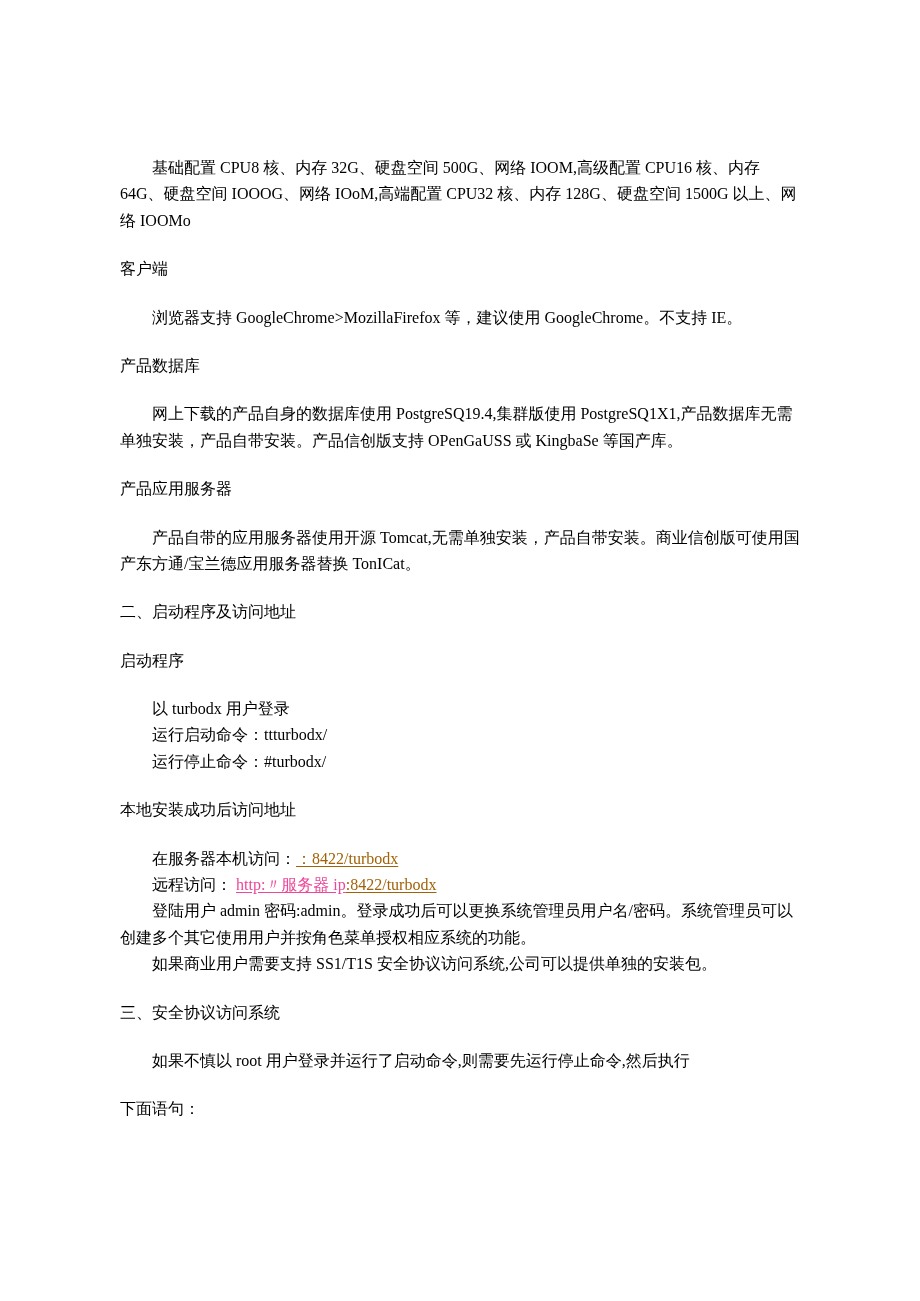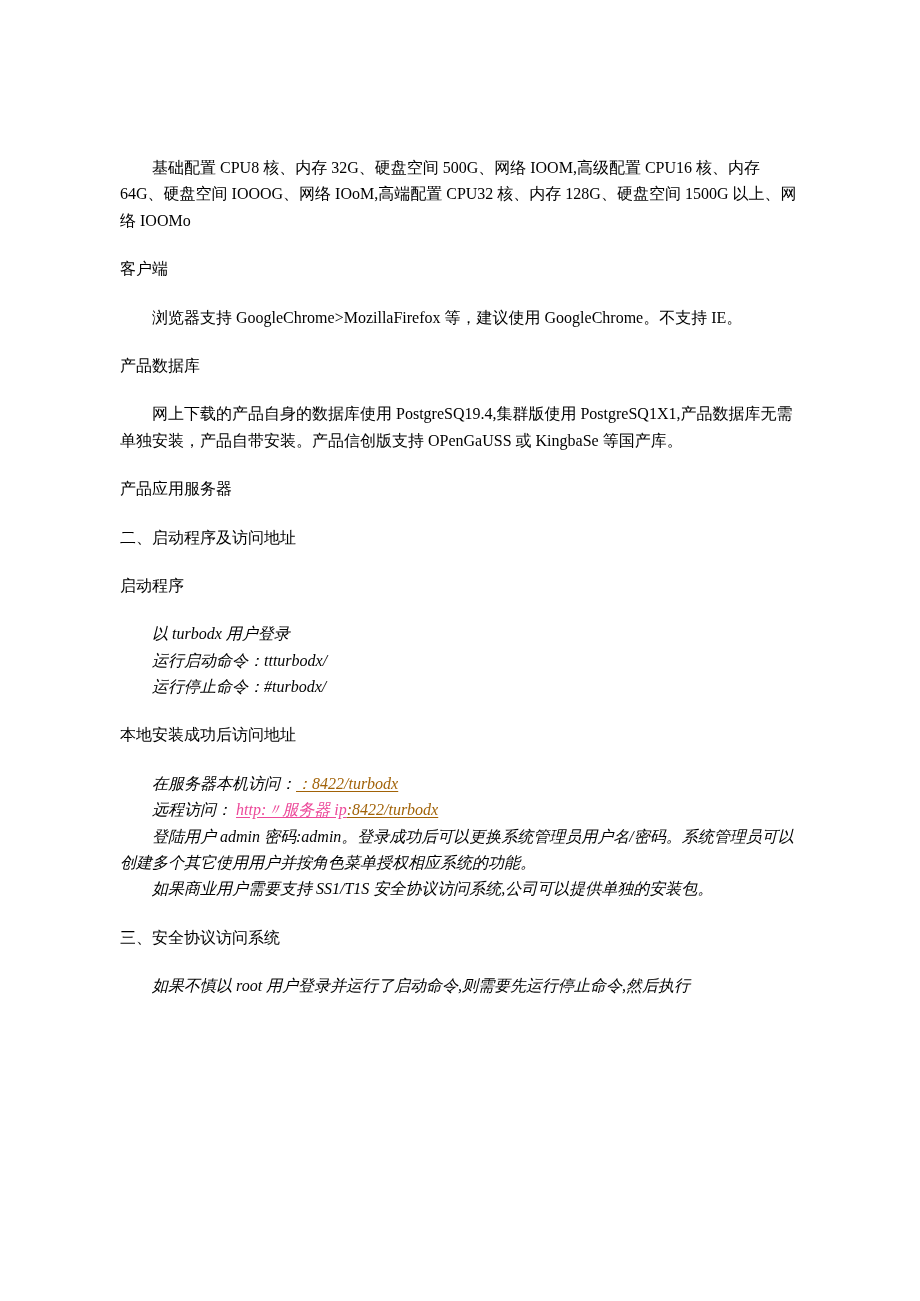--- a/index.html
+++ b/index.html
@@ -25,40 +25,41 @@
   }
   .link {
     color: #a16207;
     text-decoration: underline;
     text-underline-offset: 2px;
   }
   .reddish {
     color: #ec4899; 
   }
   .block { margin-bottom: 22px; }
-  .line { margin: 0; font-style: italic; }
+  .line { margin: 0; }
   .line.indent { text-indent: 2em; }
 </style>
 </head>
 <body>
 
 <div class="page">
 
   <p class="para indent">基础配置 CPU8 核、内存 32G、硬盘空间 500G、网络 IOOM,高级配置 CPU16 核、内存 64G、硬盘空间 IOOOG、网络 IOoM,高端配置 CPU32 核、内存 128G、硬盘空间 1500G 以上、网络 IOOMo</p>
 
   <p class="para">客户端</p>
 
   <p class="para indent">浏览器支持 GoogleChrome&gt;MozillaFirefox 等，建议使用 GoogleChrome。不支持 IE。</p>
 
   <p class="para">产品数据库</p>
 
   <p class="para indent">网上下载的产品自身的数据库使用 PostgreSQ19.4,集群版使用 PostgreSQ1X1,产品数据库无需单独安装，产品自带安装。产品信创版支持 OPenGaUSS 或 KingbaSe 等国产库。</p>
 
   <p class="para">产品应用服务器</p>
 
+  <p class="para indent">产品自带的应用服务器使用开源 Tomcat,无需单独安装，产品自带安装。商业信创版可使用国产东方通/宝兰德应用服务器替换 TonICat。</p>
 
   <p class="para">二、启动程序及访问地址</p>
 
   <p class="para">启动程序</p>
 
   <div class="block">
     <p class="line indent">以 turbodx 用户登录</p>
     <p class="line indent">运行启动命令：ttturbodx/</p>
     <p class="line indent">运行停止命令：#turbodx/</p>
   </div>
@@ -75,14 +76,15 @@
     <p class="line indent">登陆用户 admin 密码:admin。登录成功后可以更换系统管理员用户名/密码。系统管理员可以创建多个其它使用用户并按角色菜单授权相应系统的功能。</p>
     <p class="line indent">如果商业用户需要支持 SS1/T1S 安全协议访问系统,公司可以提供单独的安装包。</p>
   </div>
 
   <p class="para">三、安全协议访问系统</p>
 
   <div class="block">
     <p class="line indent">如果不慎以 root 用户登录并运行了启动命令,则需要先运行停止命令,然后执行</p>
   </div>
 
+  <p class="para">下面语句：</p>
 
 </div>
 
 </body></html>

